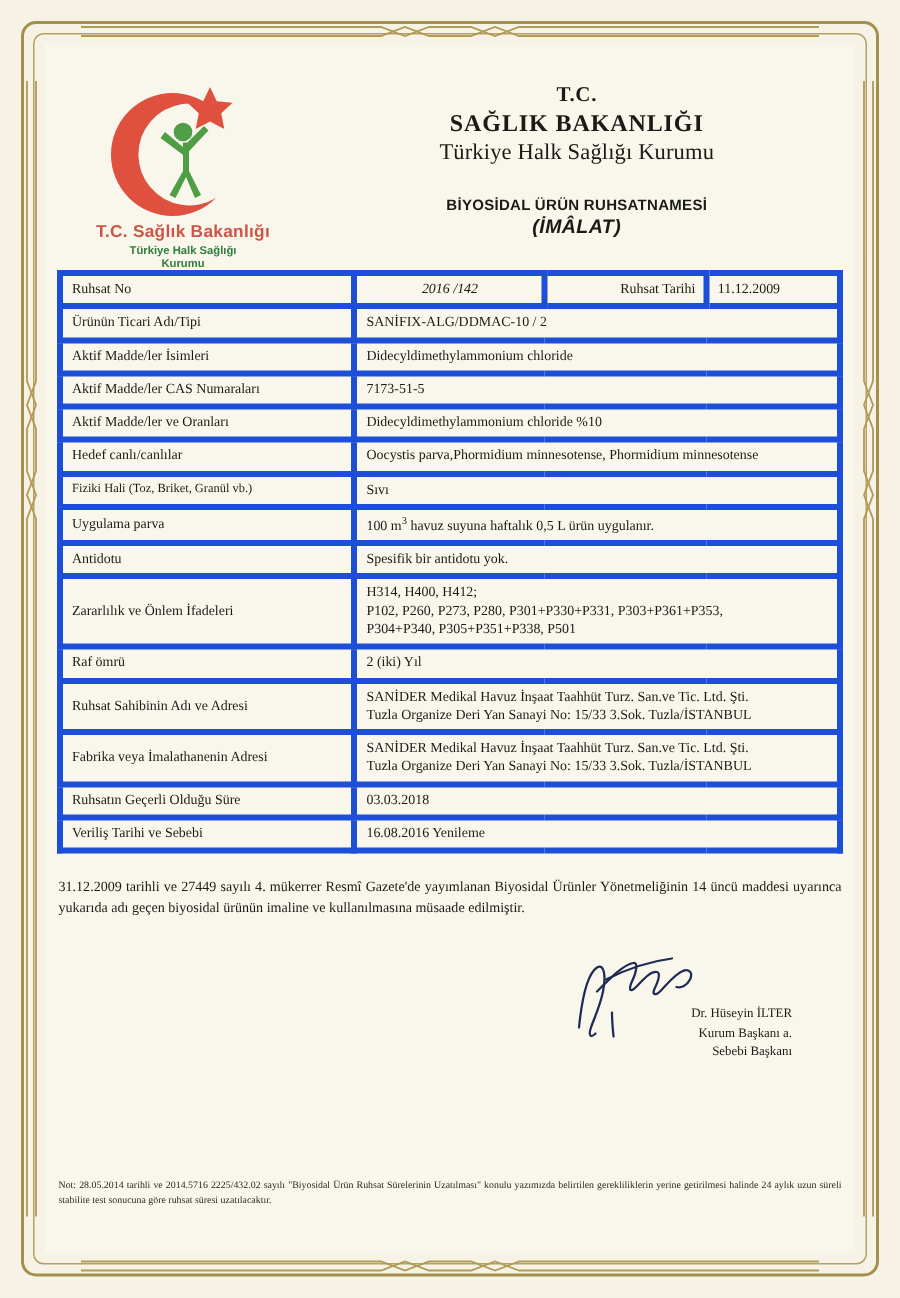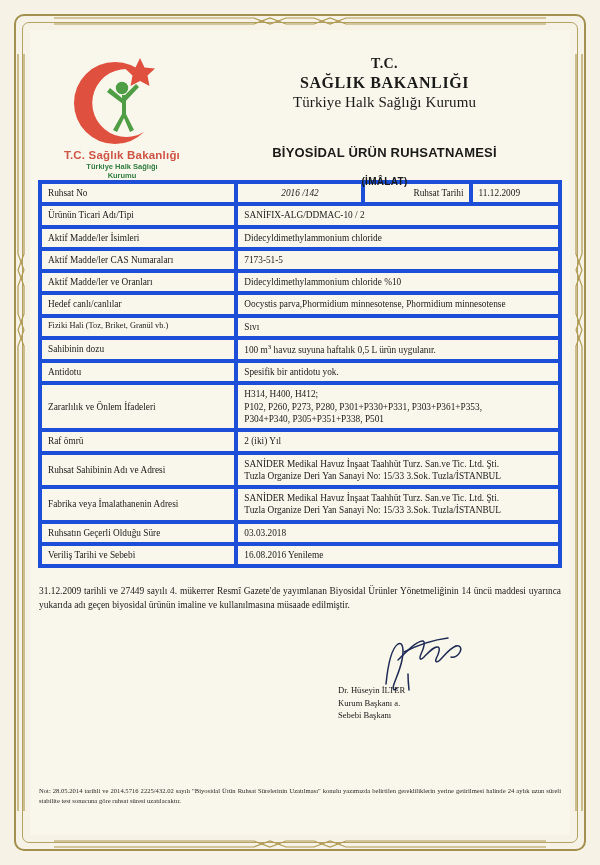--- a/index.html
+++ b/index.html
@@ -101,31 +101,31 @@
     letter-spacing: .6px;
     margin-top: 2px;
   }
   .t-institution {
     font-size: 15px;
     margin-top: 2px;
     letter-spacing: .1px;
   }
   .t-doc {
     font-family: "Liberation Sans", sans-serif;
-    font-size: 13px;
+    font-size: 10px;
     font-weight: bold;
     letter-spacing: .2px;
-    margin-top: 34px;
+    margin-top: 21px;
   }
   .t-kind {
     font-family: "Liberation Sans", sans-serif;
-    font-size: 10px;
-    font-weight: bold;
-    margin-top: 16px;
+    font-size: 13px;
+    font-weight: bold;
     letter-spacing: .3px;
+    font-style: italic;
   }
 
   
   .table-wrap { margin: 0 8px; }
   table.cert {
     width: 100%;
     border-collapse: collapse;
     table-layout: fixed;
     font-size: 9.3px;
   }
@@ -161,23 +161,23 @@
   .sig-svg {
     position: absolute;
     right: 96px;
     top: -6px;
     width: 110px;
     height: 58px;
   }
   .sig-text {
     position: absolute;
     right: 42px;
-    top: 44px;
+    top: 28px;
     width: 190px;
-    text-align: left;
+    text-align: right;
     font-size: 8.6px;
     line-height: 1.45;
   }
 
   
   .footnote {
     position: absolute;
     left: 9px;
     right: 9px;
     bottom: 28px;
@@ -267,21 +267,21 @@
             </tr>
             <tr>
               <td class="lbl">Hedef canlı/canlılar</td>
               <td class="val multi" colspan="3">Oocystis parva,Phormidium minnesotense, Phormidium minnesotense</td>
             </tr>
             <tr>
               <td class="lbl small-lbl">Fiziki Hali (Toz, Briket, Granül vb.)</td>
               <td class="val multi" colspan="3">Sıvı</td>
             </tr>
             <tr>
-              <td class="lbl">Sahibinin dozu</td>
+              <td class="lbl">Uygulama parva</td>
               <td class="val multi" colspan="3">100 m<sup>3</sup> havuz suyuna haftalık 0,5 L ürün uygulanır.</td>
             </tr>
             <tr>
               <td class="lbl">Antidotu</td>
               <td class="val multi" colspan="3">Spesifik bir antidotu yok.</td>
             </tr>
             <tr>
               <td class="lbl">Zararlılık ve Önlem İfadeleri</td>
               <td class="val multi" colspan="3">H314, H400, H412;<br>P102, P260, P273, P280, P301+P330+P331, P303+P361+P353,<br>P304+P340, P305+P351+P338, P501</td>
             </tr>

